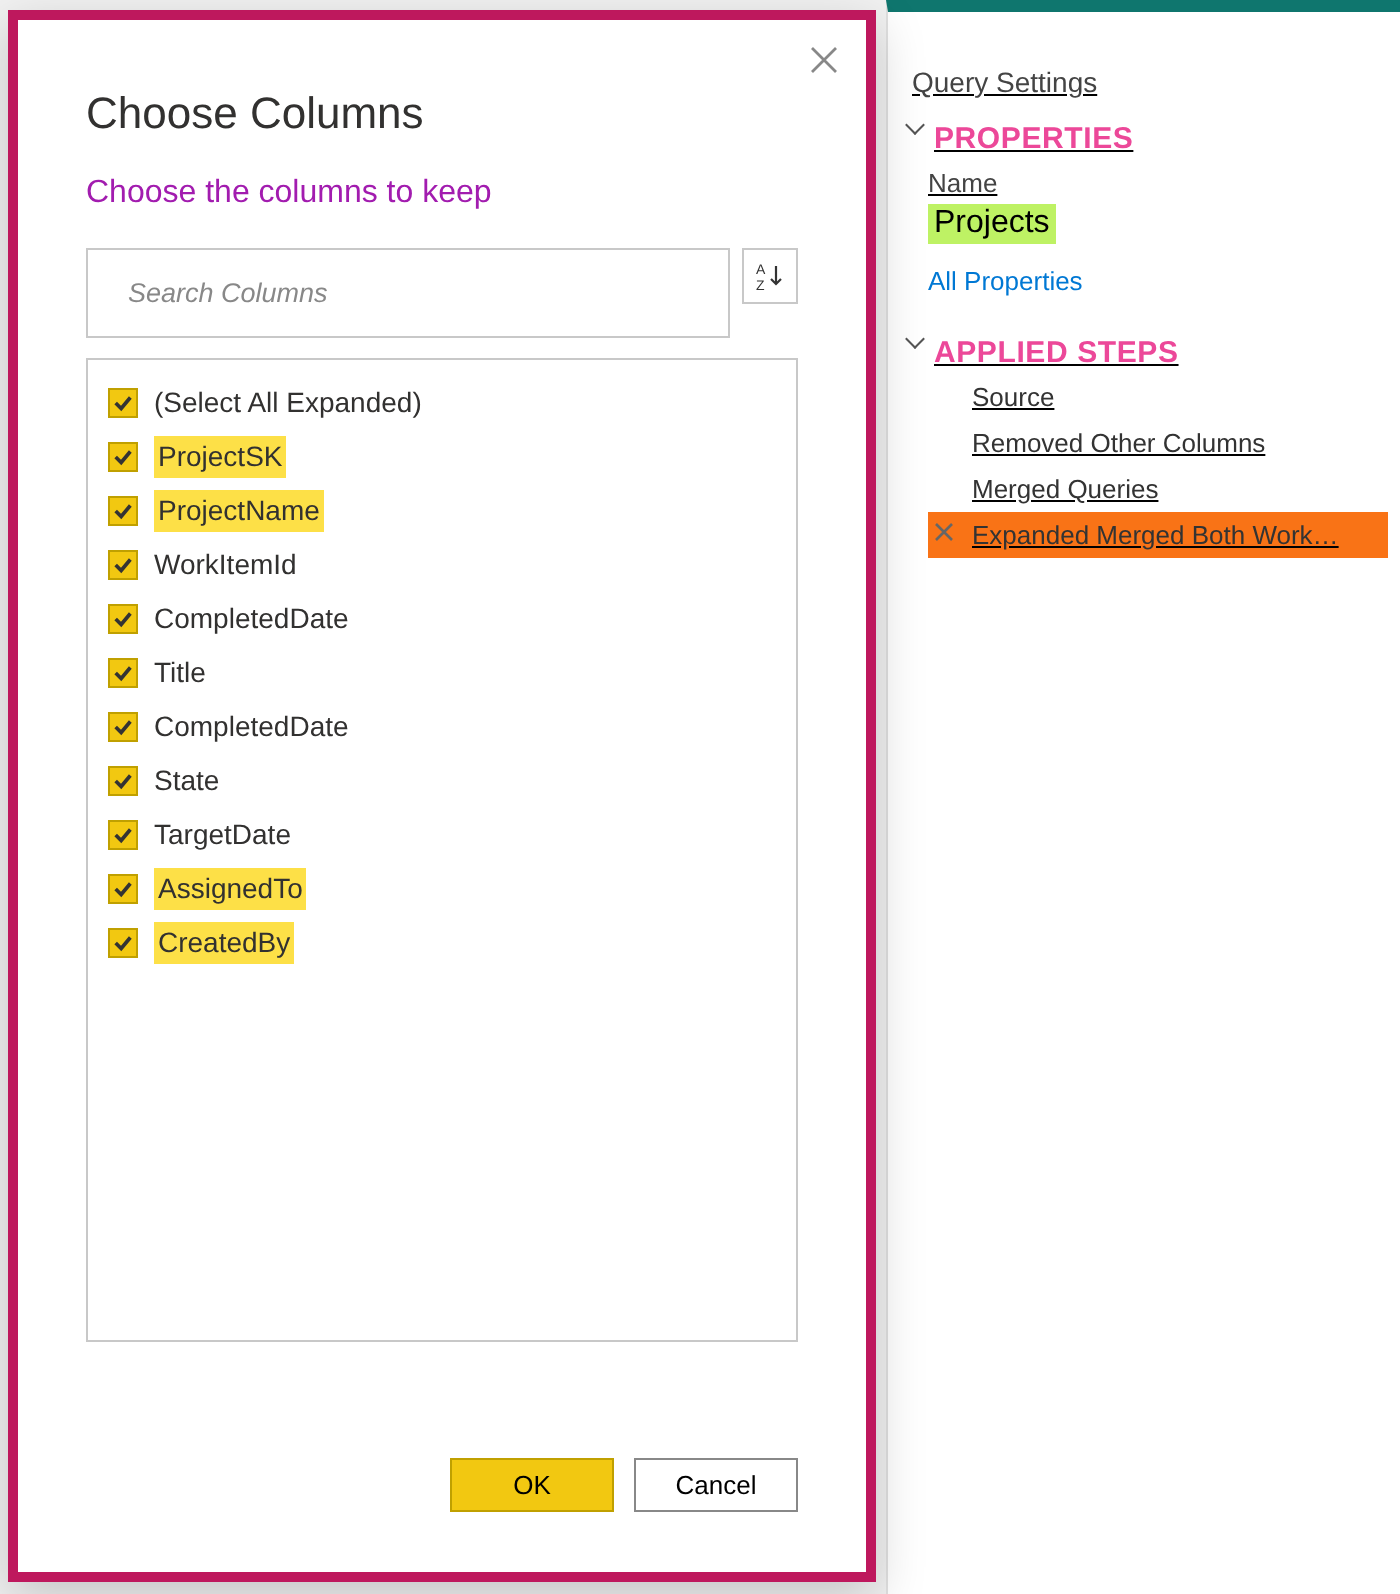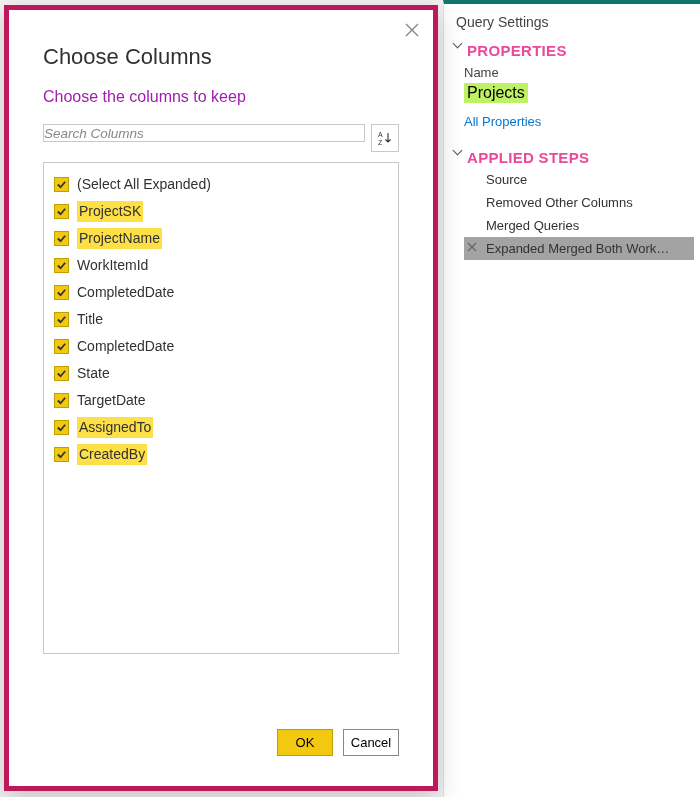--- a/index.html
+++ b/index.html
@@ -26,22 +26,23 @@
       flex: 0 0 443px;
       background: #f1f1f1;
       position: relative;
     }
 
     
     .settings-panel {
       flex: 1;
       background: #fff;
       border-left: 1px solid #e0e0e0;
-      border-top: 4px solid #0f766e;
-      padding-top: 6px;
+      border-top: 6px solid #0f766e;
+      padding-top: 23px;
+      text-decoration: underline;
     }
     .panel-title {
       font-size: 14px;
       font-weight: 400;
       color: #444;
       padding: 4px 12px 10px 12px;
     }
     .section {
       padding: 0 4px 12px 4px;
     }
@@ -92,21 +93,21 @@
     .step {
       font-size: 13px;
       color: #333;
       padding: 4px 4px 4px 22px;
       position: relative;
       white-space: nowrap;
       overflow: hidden;
       text-overflow: ellipsis;
     }
     .step.selected {
-      background: #a3a3a3;
+      background: #f97316;
     }
     .step.selected::before {
       content: "";
       position: absolute;
       left: 6px;
       top: 50%;
       width: 8px;
       height: 8px;
       transform: translateY(-50%);
     }
@@ -157,25 +158,25 @@
       margin-bottom: 18px;
     }
     .search-row {
       display: flex;
       gap: 6px;
       margin-bottom: 10px;
     }
     .search-input {
       flex: 1;
       border: 1px solid #c8c8c8;
-      padding: 4px 0;
+      padding: 4px 20px;
       font-size: 13.5px;
       font-style: italic;
       color: #888;
-      height: 18px;
+      height: 45px;
     }
     .search-input::placeholder { color: #888; }
     .sort-btn {
       width: 28px;
       height: 28px;
       border: 1px solid #c8c8c8;
       background: #fff;
       display: flex;
       align-items: center;
       justify-content: center;
@@ -221,21 +222,21 @@
     }
     .dialog-footer {
       display: flex;
       justify-content: flex-end;
       gap: 10px;
       padding: 22px 34px 30px 34px;
     }
     .btn {
       border: 1px solid #888;
       padding: 5px 0;
-      width: 56px;
+      width: 82px;
       text-align: center;
       font-size: 13px;
       cursor: pointer;
       background: #fff;
     }
     .btn.primary {
       background: #f2c811;
       border-color: #c0a000;
     }
   </style>

